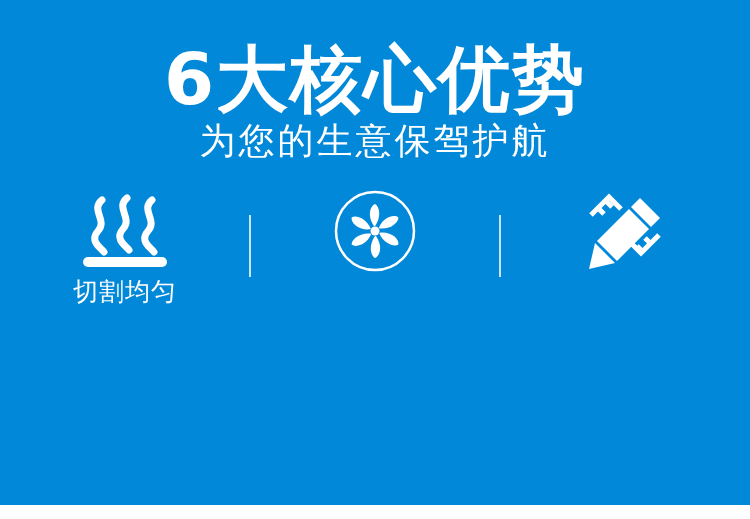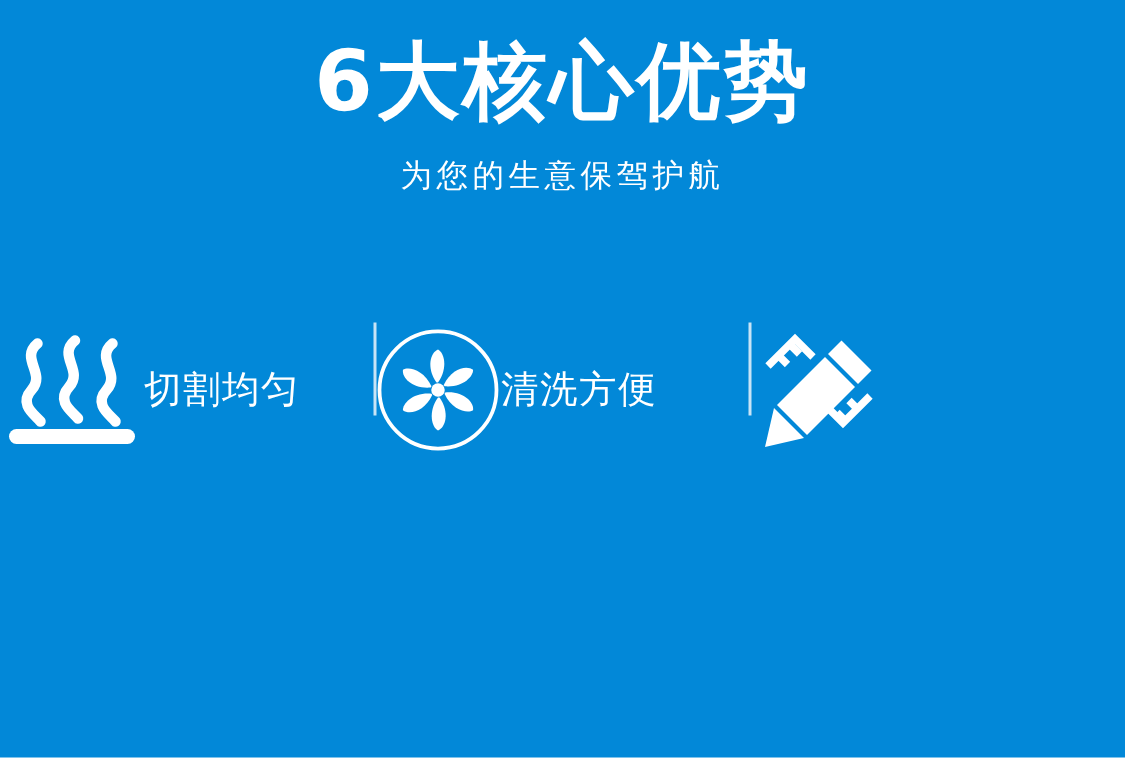--- a/index.html
+++ b/index.html
@@ -26,54 +26,54 @@
   
   #header {
     position: absolute;
     top: 0;
     left: 0;
     width: 750px;
     text-align: center;
   }
   #page-title {
     margin: 0;
-    padding-top: 20px;
+    padding-top: 44px;
     color: #ffffff;
-    font-size: 56px;
+    font-size: 72px;
     line-height: 70px;
     font-weight: bold;
     letter-spacing: 2px;
     font-family: "DejaVu Sans", "Liberation Sans", sans-serif;
   }
   #page-subtitle {
     margin: 0;
     padding-top: 10px;
     color: #ffffff;
-    font-size: 21px;
+    font-size: 36px;
     line-height: 34px;
     font-weight: normal;
     letter-spacing: 3px;
     font-family: "DejaVu Sans", "Liberation Sans", sans-serif;
   }
 
   
   #features {
     position: absolute;
     top: 185px;
     left: 0;
     width: 750px;
     height: 310px;
     display: grid;
     grid-template-columns: 1fr 1fr 1fr;
     grid-template-rows: 150px 150px;
   }
   .feature {
     position: relative;
     display: flex;
-    flex-direction: row;
+    flex-direction: column;
     align-items: center;
     justify-content: flex-start;
   }
   .feature-icon {
     height: 92px;
     display: flex;
     align-items: center;
     justify-content: center;
   }
   .feature-label {
@@ -147,21 +147,20 @@
                 <path d="M0,-3 C7,-13 4,-23 0,-25 C-5,-23 -8,-13 -1,-3 Z" transform="translate(0,-2)"></path>
               </g>
               <g transform="rotate(300)">
                 <path d="M0,-3 C7,-13 4,-23 0,-25 C-5,-23 -8,-13 -1,-3 Z" transform="translate(0,-2)"></path>
               </g>
               <circle cx="0" cy="0" r="4.5"></circle>
             </g>
           </g>
         </svg>
       </div>
-      <div class="feature-label">清洗方便</div>
       <div class="divider right"></div>
     </div>
 
     <div class="feature">
       <div class="feature-icon">
         <svg width="92" height="88" viewBox="0 0 92 88" aria-hidden="true">
 
           <g fill="none" stroke="#ffffff" stroke-width="5" stroke-linejoin="miter">
             <path d="M12 28 L30 10 L42 22"></path>
             <path d="M19 21 L25 27"></path>

